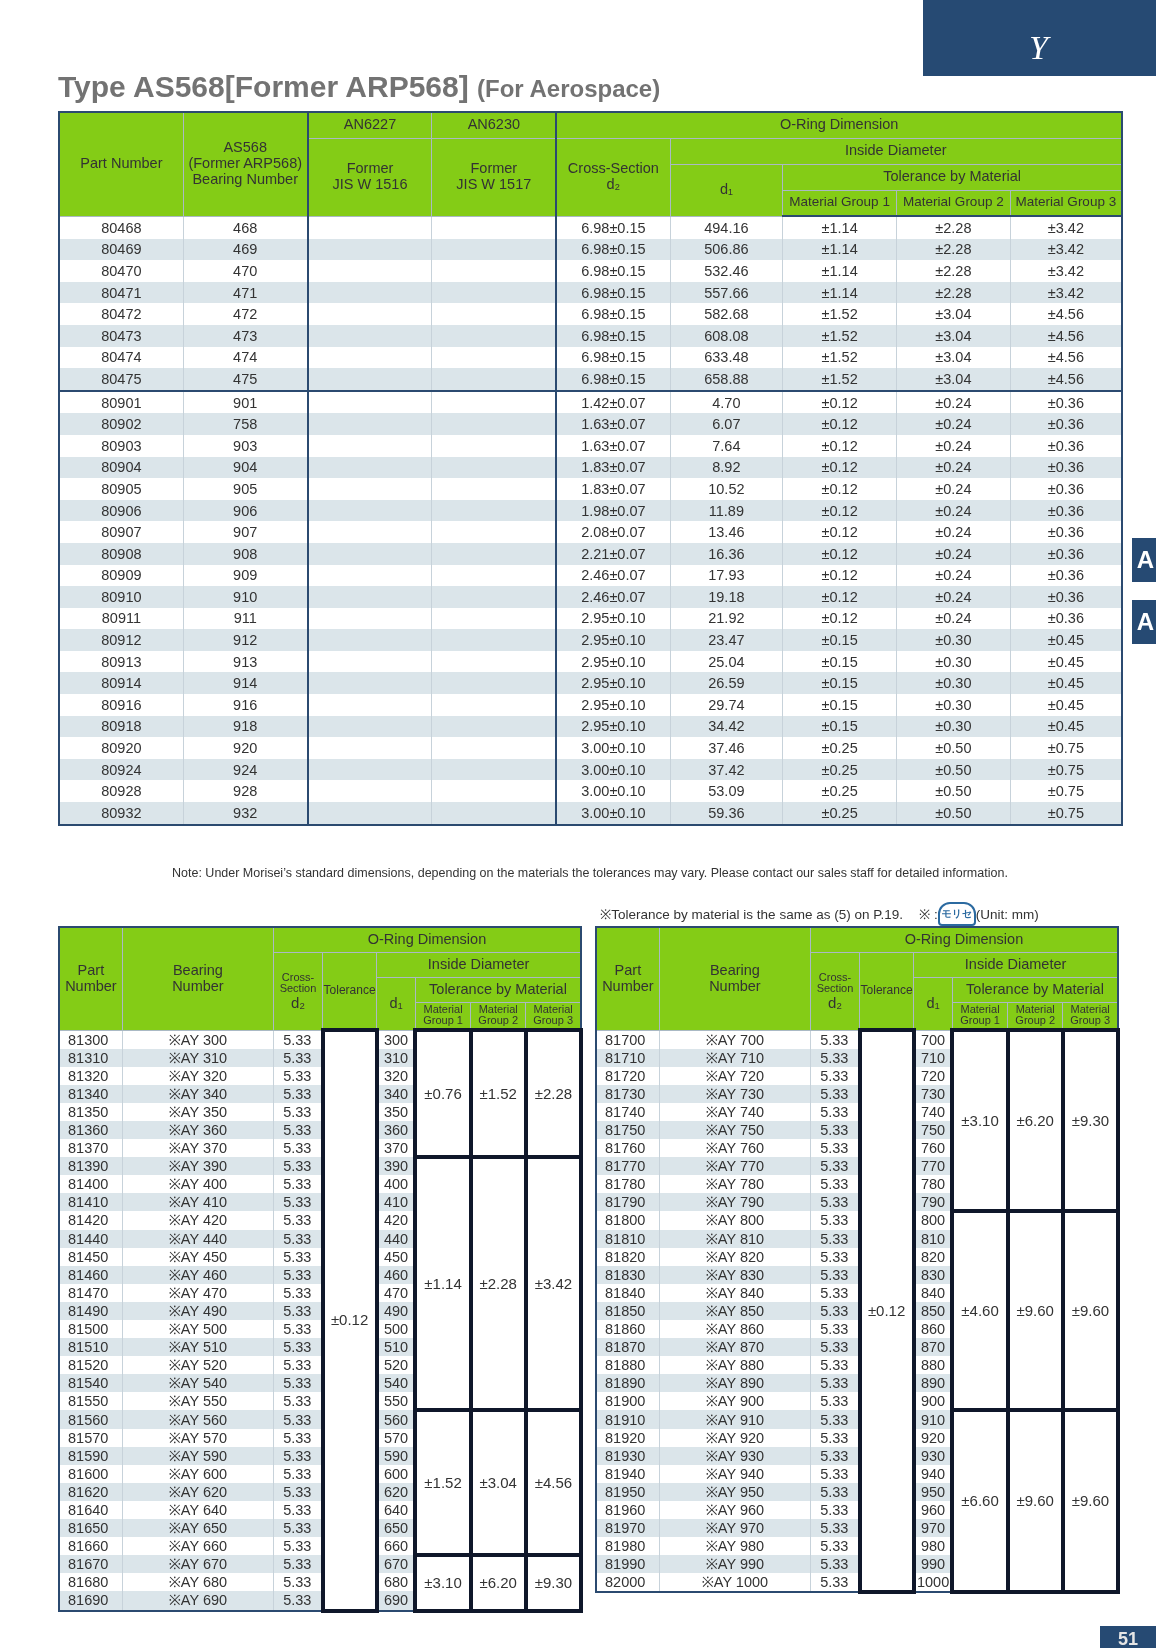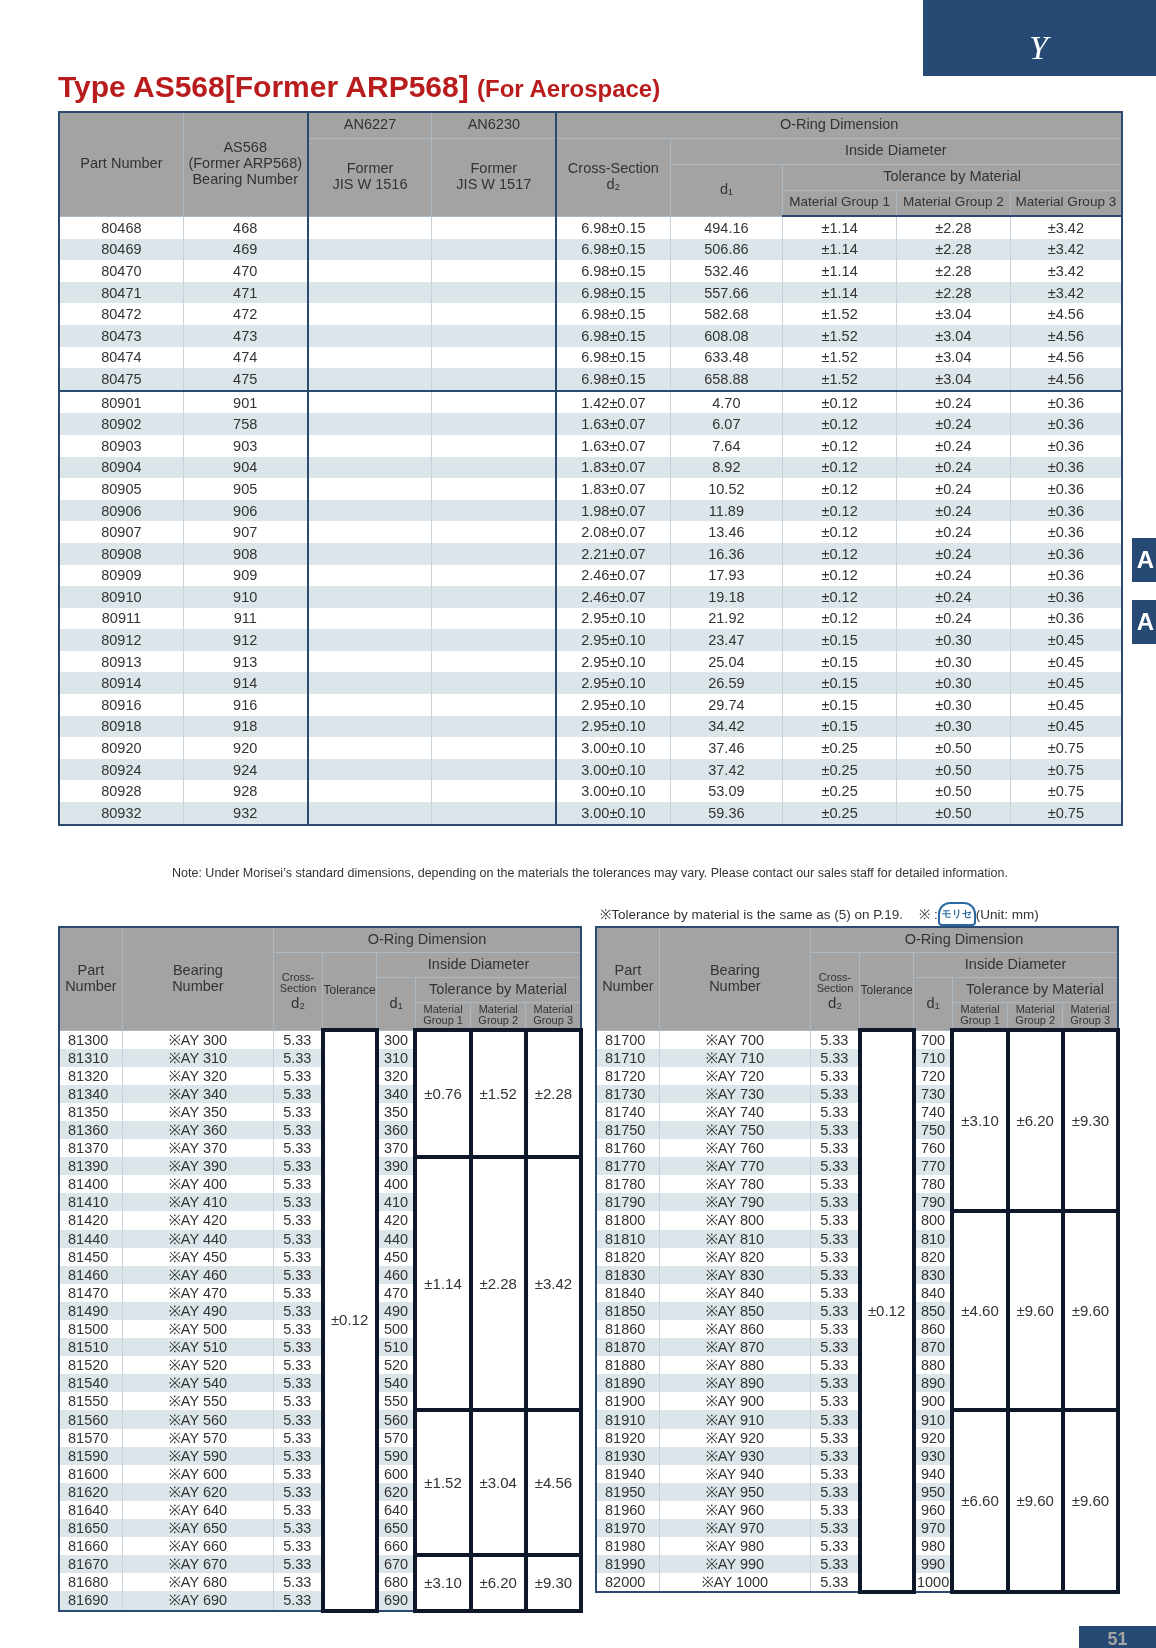--- a/index.html
+++ b/index.html
@@ -2,28 +2,28 @@
 <html><head>
 <meta charset="utf-8">
 <style>
   html, body { margin:0; padding:0; background:#ffffff; }
   body { width:1156px; height:1648px; position:relative; overflow:hidden;
          font-family:"Liberation Sans", sans-serif; color:#333; }
   .corner-badge { position:absolute; right:0; top:0; width:233px; height:76px; background:#264a73;
          color:#fff; font-family:"Liberation Serif", serif; font-style:italic; font-size:58px;
          display:flex; align-items:center; justify-content:center; letter-spacing:2px; }
   .corner-badge .sub { font-size:34px; position:relative; top:10px; }
-  .title { position:absolute; left:58px; font-weight:bold; color:#b91c1c; }
+  .title { position:absolute; left:58px; font-weight:bold; color:#737373; }
   .title-main { top:70px; font-size:30px; }
   .title-main .paren { font-size:24px; }
   .title-ay { top:930px; font-size:32px; }
   .title-ay .sub { font-size:20px; }
   table { border-collapse:collapse; position:absolute; font-size:14.5px; }
   td, th { padding:0; text-align:center; font-weight:normal; }
-  th { background:#a3a3a3; color:#333; border:1px solid #aab9c4; line-height:1.1; }
+  th { background:#84cc16; color:#333; border:1px solid #aab9c4; line-height:1.1; }
   .t1 { left:58px; top:111px; width:1065px; border:2px solid #2b4a70; }
   .t1 th { font-size:14.5px; }
   .t1 th.small { font-size:13.5px; }
   .t1 td { height:21.6px; border-left:1px solid #c7d2da; }
   .t1 tr.alt td { background:#dbe5ea; }
   .t1 td.thick-l { border-left:2px solid #2b4a70; }
   .t1 tr.group-start td { border-top:2px solid #2b4a70; }
   .t1 thead tr:last-child th { border-bottom:2px solid #2b4a70; }
   .note { position:absolute; left:172px; top:866px; font-size:12.5px; color:#333; }
   .aynote { position:absolute; left:600px; top:902px; font-size:13.5px; color:#333; display:flex; align-items:center; }
@@ -35,21 +35,21 @@
   .t2 th { font-size:14.5px; }
   .t2 th.xs { font-size:11px; line-height:1.05; }
   .t2 th.s { font-size:12px; }
   .t2 thead tr:last-child th { border-bottom:2px solid #2b4a70; }
   .t2 td { height:18.1px; line-height:18px; border-left:1px solid #c7d2da; }
   .t2 tr.alt td.shade { background:#dbe5ea; }
   .t2 td.span { background:#fff; font-size:15px; border:4px solid #0f172a; }
   .t2 td.lft { text-align:left; padding-left:8px; }
   .side-tab { position:absolute; right:0; width:22px; height:44px; background:#264a73; color:#fff;
          font-weight:bold; font-size:24px; display:flex; align-items:center; justify-content:flex-end; padding-right:2px; }
-  .page-num { position:absolute; right:0; bottom:0; width:77px; height:22px; background:#264a73; color:#a3a3a3;
+  .page-num { position:absolute; right:0; bottom:0; width:56px; height:22px; background:#264a73; color:#e5e5e5;
          font-weight:bold; font-size:18px; text-align:center; line-height:26px; }
 </style>
 </head>
 <body>
 
 <div class="corner-badge">
     <span class="sub">Y</span>
 </div>
 
 <div class="title title-main">

